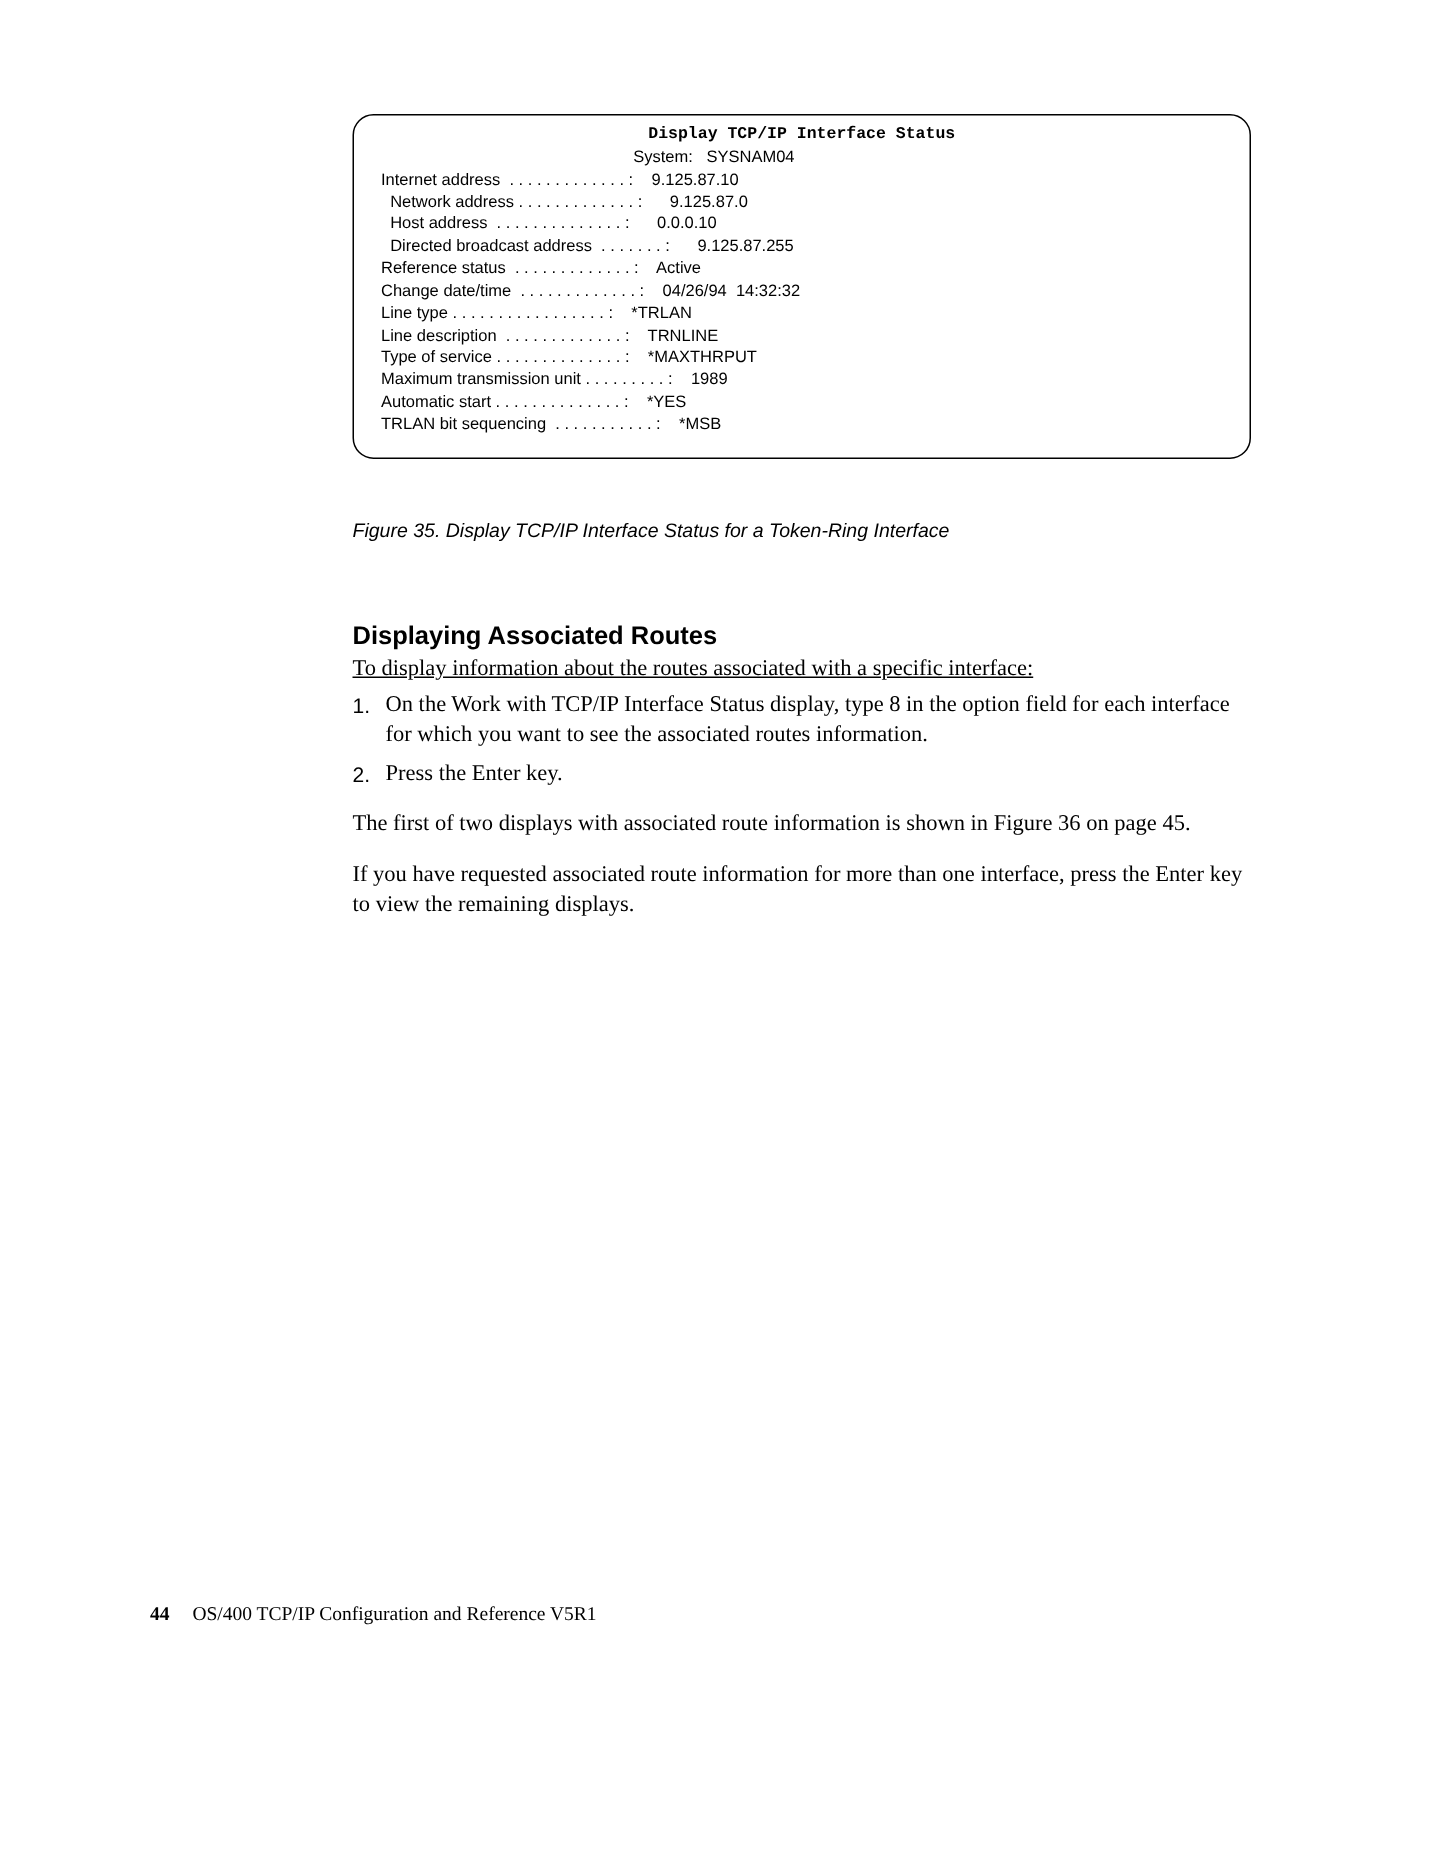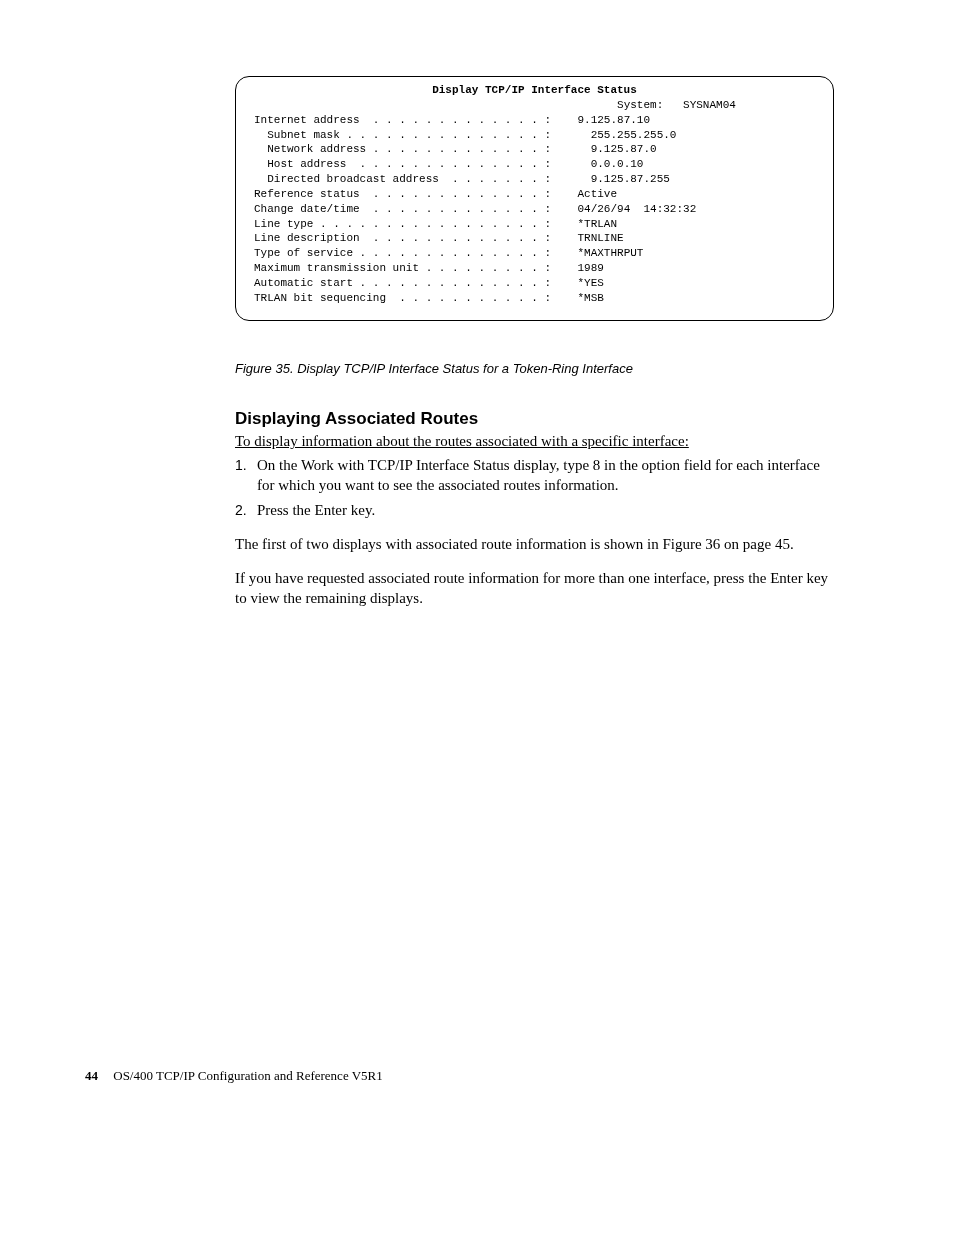--- a/index.html
+++ b/index.html
@@ -17,37 +17,37 @@
     padding: 76px 120px 0 235px;
   }
   .terminal-wrap {
     border: 1px solid #000;
     border-radius: 14px;
     padding: 6px 18px 14px 18px;
     margin-bottom: 40px;
     background: #fff;
   }
   .terminal {
-    font-family: Liberation Mono, monospace;
+    font-family: Liberation Sans, sans-serif;
     font-size: 11px;
     line-height: 1.35;
     white-space: pre;
   }
   .terminal-title {
     text-align: center;
     font-weight: bold;
     font-family: "Courier New", Courier, monospace;
     font-size: 11px;
     line-height: 1.35;
   }
   .figure-caption {
     font-family: Arial, Helvetica, sans-serif;
     font-style: italic;
     font-size: 13px;
-    margin: 0 0 32px 0;
+    margin: 0 0 52px 0;
   }
   .section-heading {
     font-family: Arial, Helvetica, sans-serif;
     font-weight: bold;
     font-size: 17px;
     margin: 0 0 2px 0;
   }
   .body {
     font-size: 15px;
     line-height: 1.32;
@@ -57,36 +57,35 @@
   .ol > li { display: flex; margin-bottom: 6px; }
   .ol .num {
     font-family: Arial, Helvetica, sans-serif;
     font-size: 14px;
     width: 22px;
     flex: none;
   }
   .link-span { }
   .page-footer {
     position: absolute;
-    left: 85px;
+    left: 100px;
     bottom: 60px;
     font-size: 13px;
   }
   .page-footer .pn { font-weight: bold; margin-right: 12px; }
 </style>
 </head>
 <body>
 
 <div class="page">
 
   <div class="terminal-wrap">
     <div class="terminal-title">Display TCP/IP Interface Status</div>
     <div class="terminal">                                                       System:   SYSNAM04</div>
     <div class="terminal">Internet address  . . . . . . . . . . . . . :    9.125.87.10</div>
-    <div class="terminal">  Subnet mask . . . . . . . . . . . . . . . :      255.255.255.0</div>
     <div class="terminal">  Network address . . . . . . . . . . . . . :      9.125.87.0</div>
     <div class="terminal">  Host address  . . . . . . . . . . . . . . :      0.0.0.10</div>
     <div class="terminal">  Directed broadcast address  . . . . . . . :      9.125.87.255</div>
     <div class="terminal"></div>
     <div class="terminal">Reference status  . . . . . . . . . . . . . :    Active</div>
     <div class="terminal">Change date/time  . . . . . . . . . . . . . :    04/26/94  14:32:32</div>
     <div class="terminal">Line type . . . . . . . . . . . . . . . . . :    *TRLAN</div>
     <div class="terminal">Line description  . . . . . . . . . . . . . :    TRNLINE</div>
     <div class="terminal">Type of service . . . . . . . . . . . . . . :    *MAXTHRPUT</div>
     <div class="terminal">Maximum transmission unit . . . . . . . . . :    1989</div>

